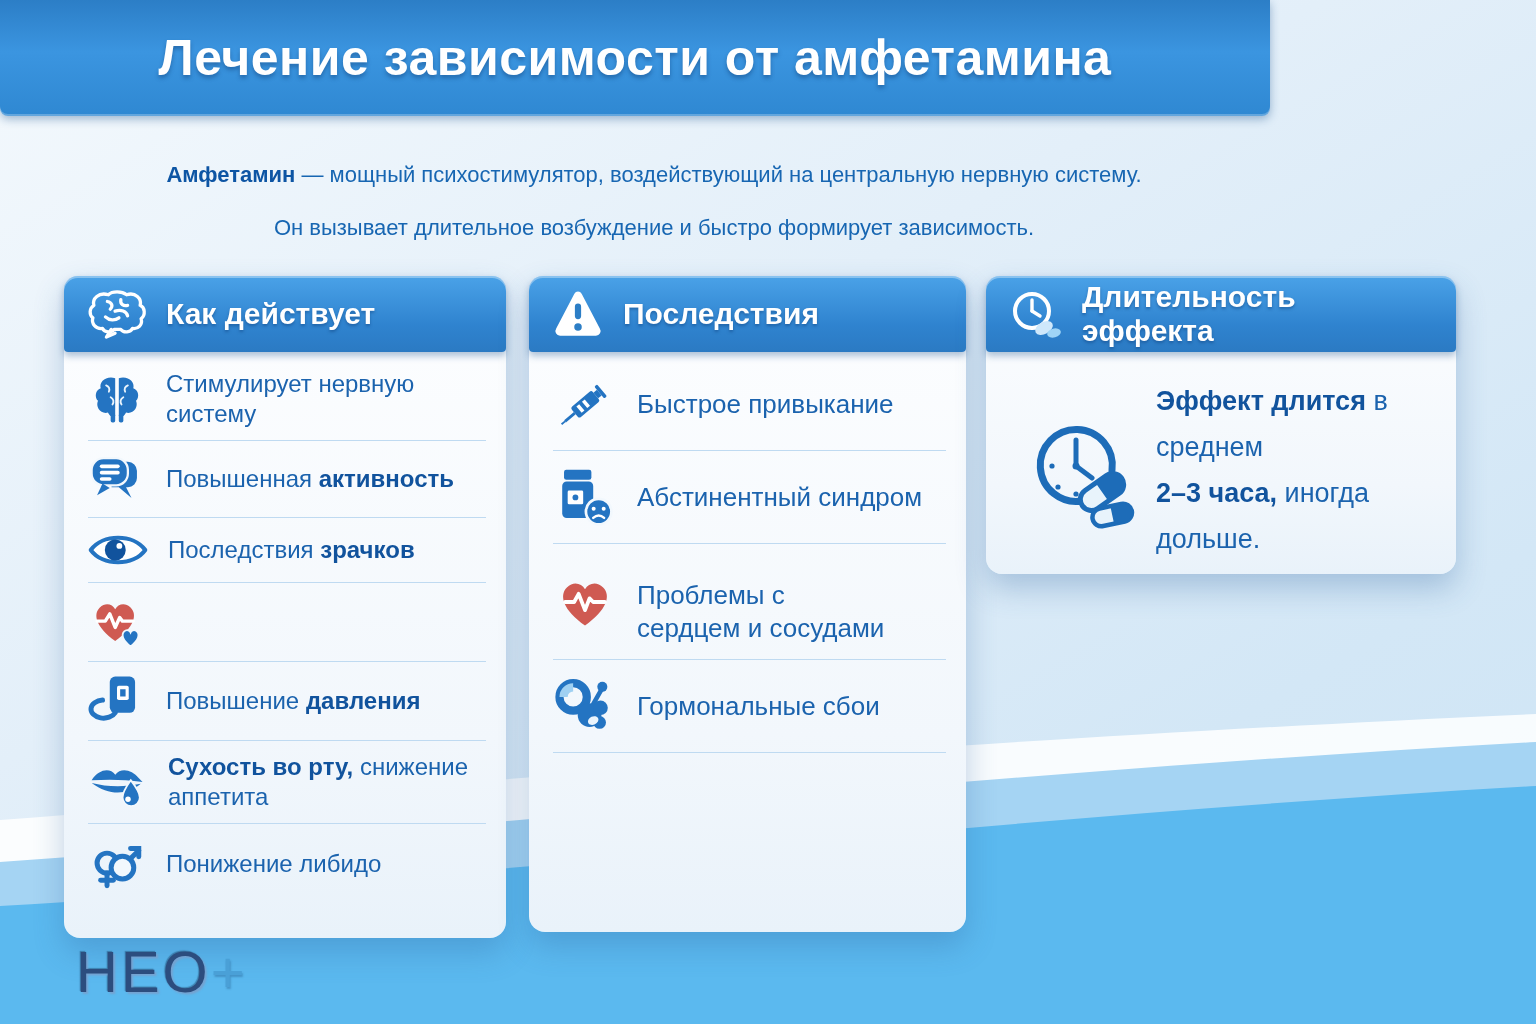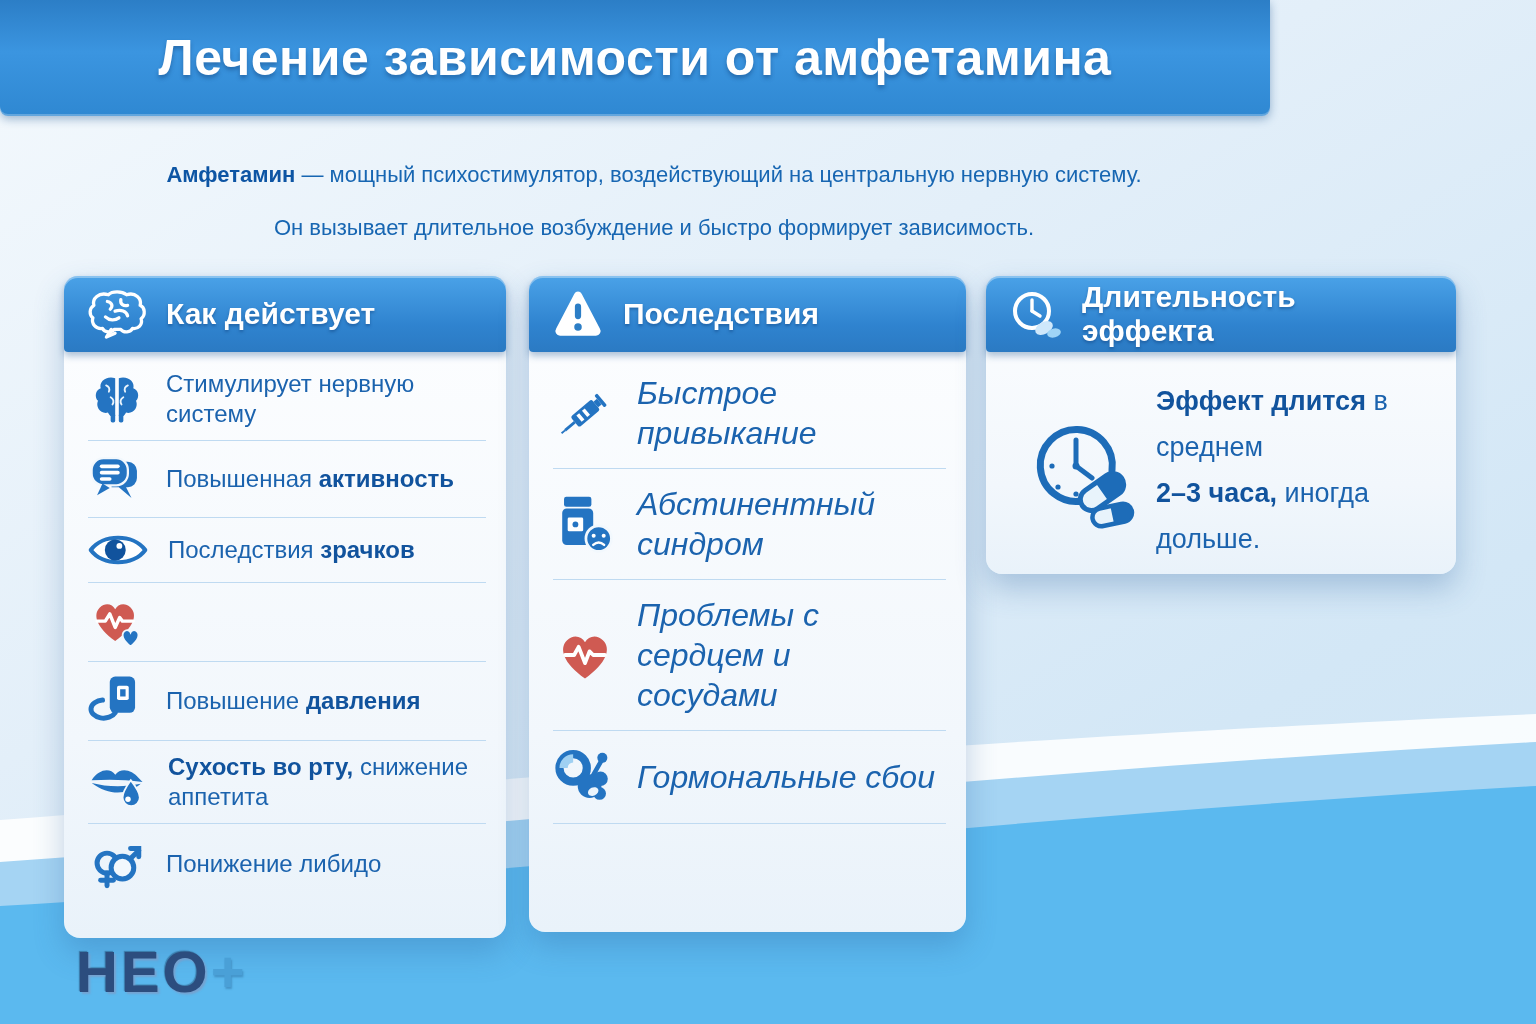--- a/index.html
+++ b/index.html
@@ -51,29 +51,29 @@
     text-shadow:0 2px 3px rgba(16,66,125,.5);
   }
 
   .rows { padding:6px 20px 4px 24px; }
   .row { display:flex; align-items:center; gap:20px; padding:11px 0; border-bottom:1px solid #bfdaf1; }
   .row.last { border-bottom:none; }
   .row-icon { flex:0 0 auto; display:flex; align-items:center; justify-content:center; }
   .row-label { font-size:24px; color:#1b63ae; line-height:1.25; }
   .row-label .bd { font-weight:700; color:#11539d; }
   .card-c2 .row { padding:15px 0; }
-  .card-c2 .row-label { font-size:32px;font-style:italic; }
-  .w-narrow { max-width:250px; }
+  .card-c2 .row-label { font-size:26px; }
+  .w-narrow { max-width:250px;margin-top:20px; }
 
   .duration-body { display:flex; align-items:center; gap:16px; padding:26px 22px 0 34px; }
   .duration-text { font-size:27px; line-height:46px; color:#1b63ae; }
   .duration-text .bd { font-weight:700; color:#11539d; }
 
   
-  .logo { position:absolute; left:76px; top:938px; font-size:58px; font-weight:700; letter-spacing:3px; }
+  .logo { position:absolute; left:76px; top:938px; font-size:58px; font-weight:400; letter-spacing:3px; }
   .logo-neo { color:#2c4d7e; text-shadow:2px 2px 2px rgba(120,160,205,.9), -1px -1px 1px rgba(10,30,60,.35); }
   .logo-plus { color:#4aa0d7; text-shadow:1px 2px 2px rgba(30,80,130,.35); }
 
   svg { display:block; }
 </style>
 </head>
 <body>
 
 <div class="stage">
 

